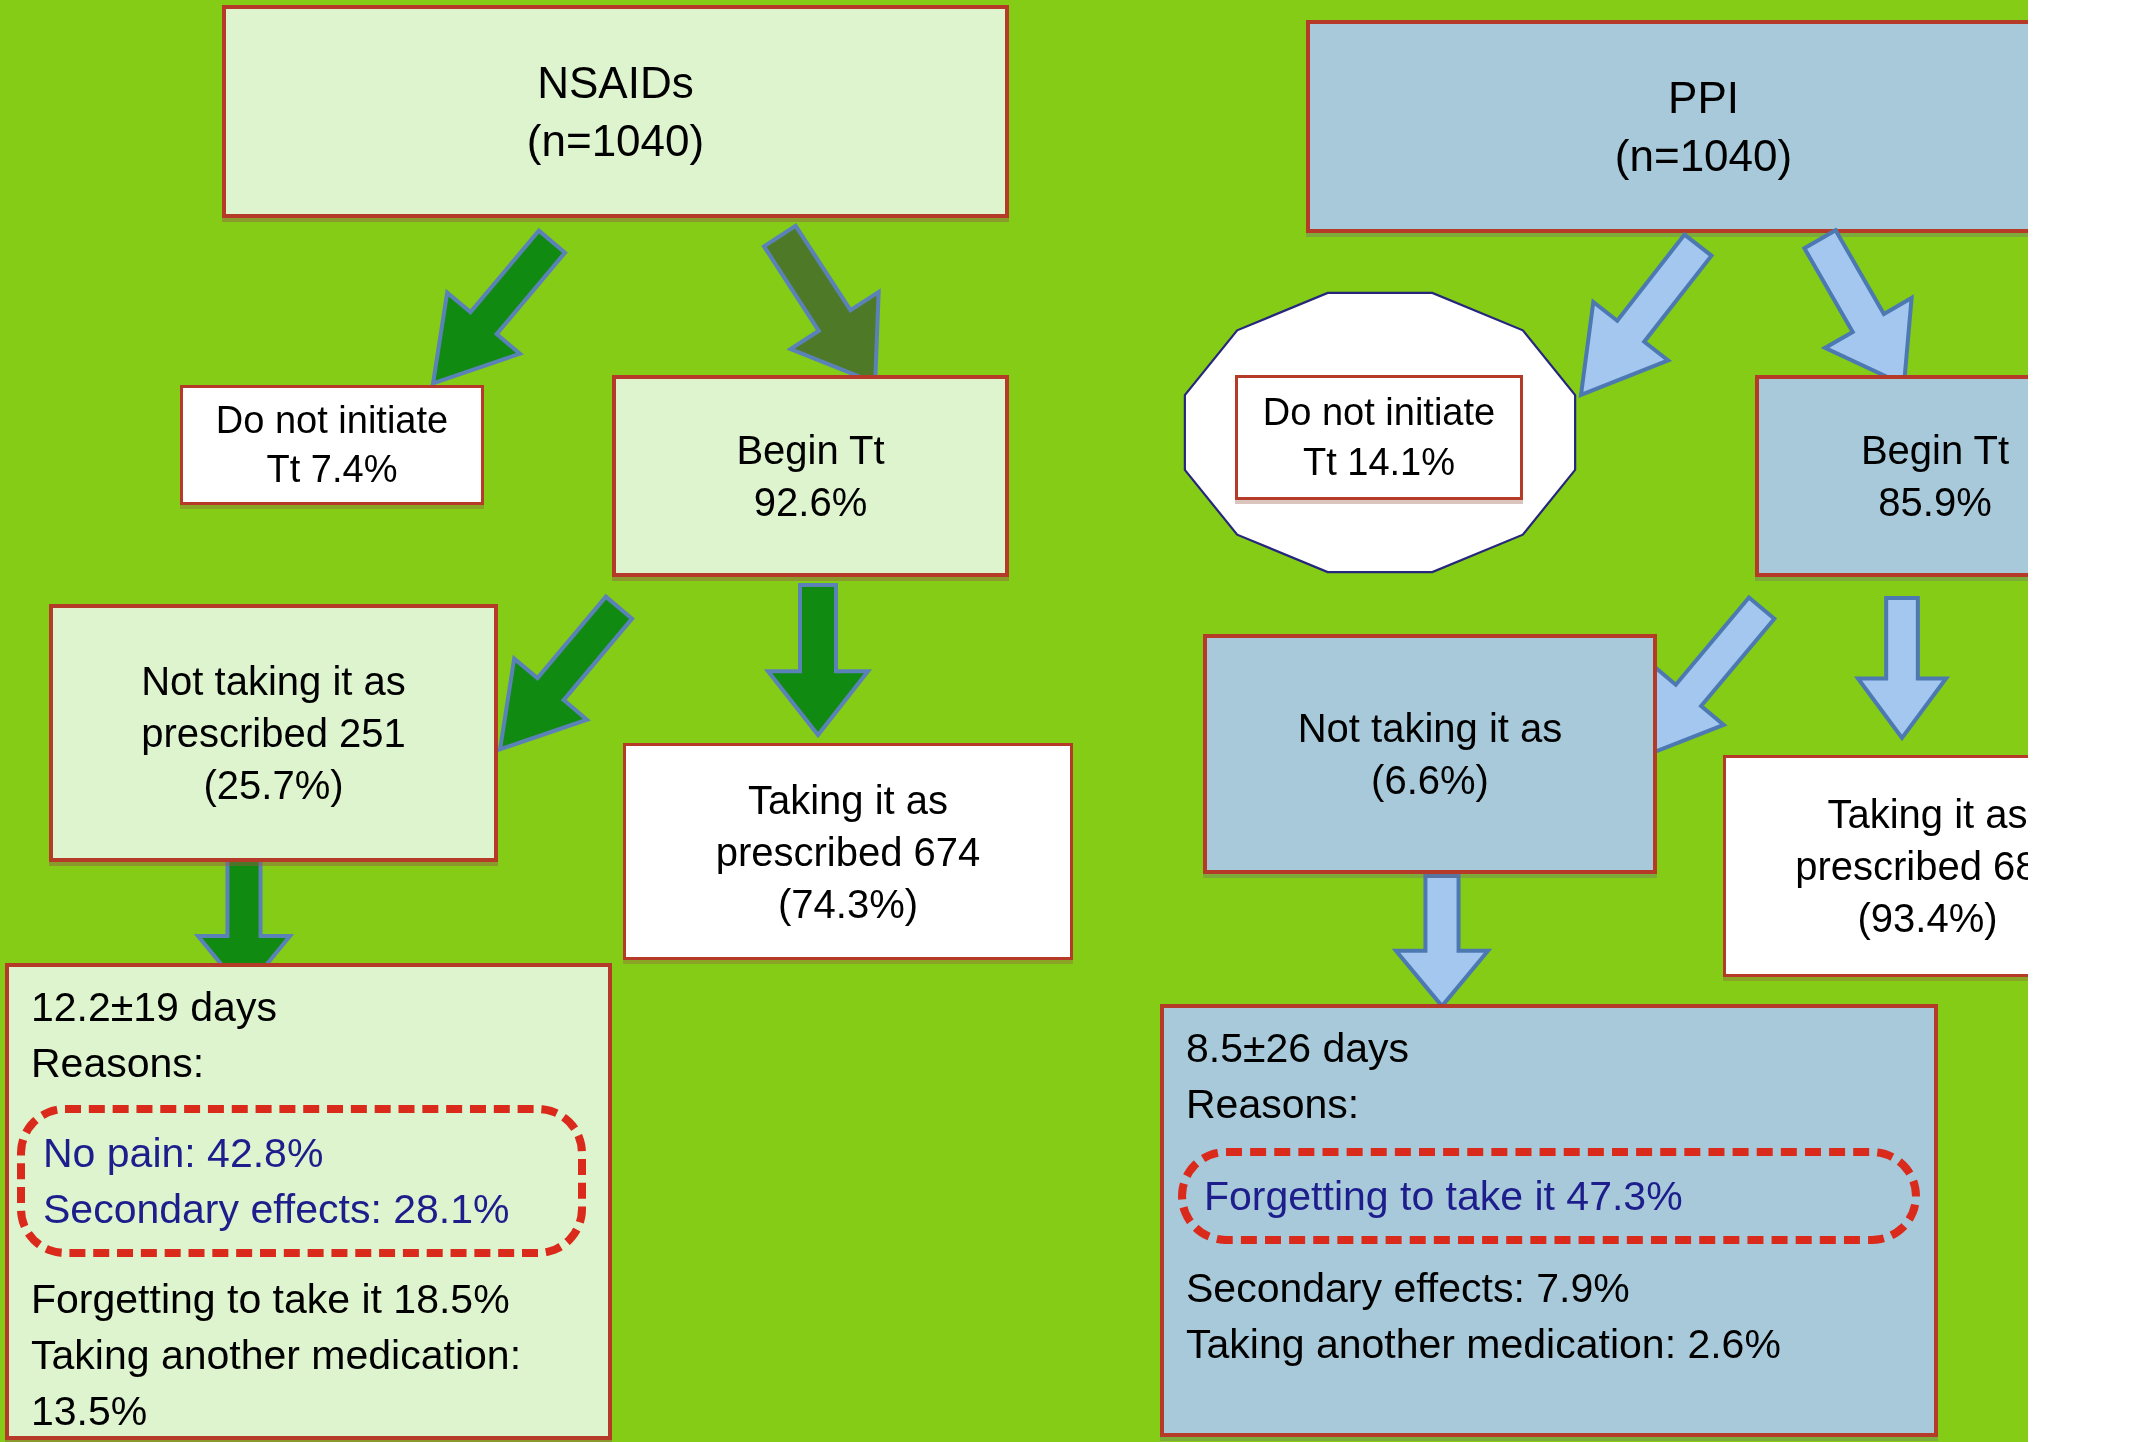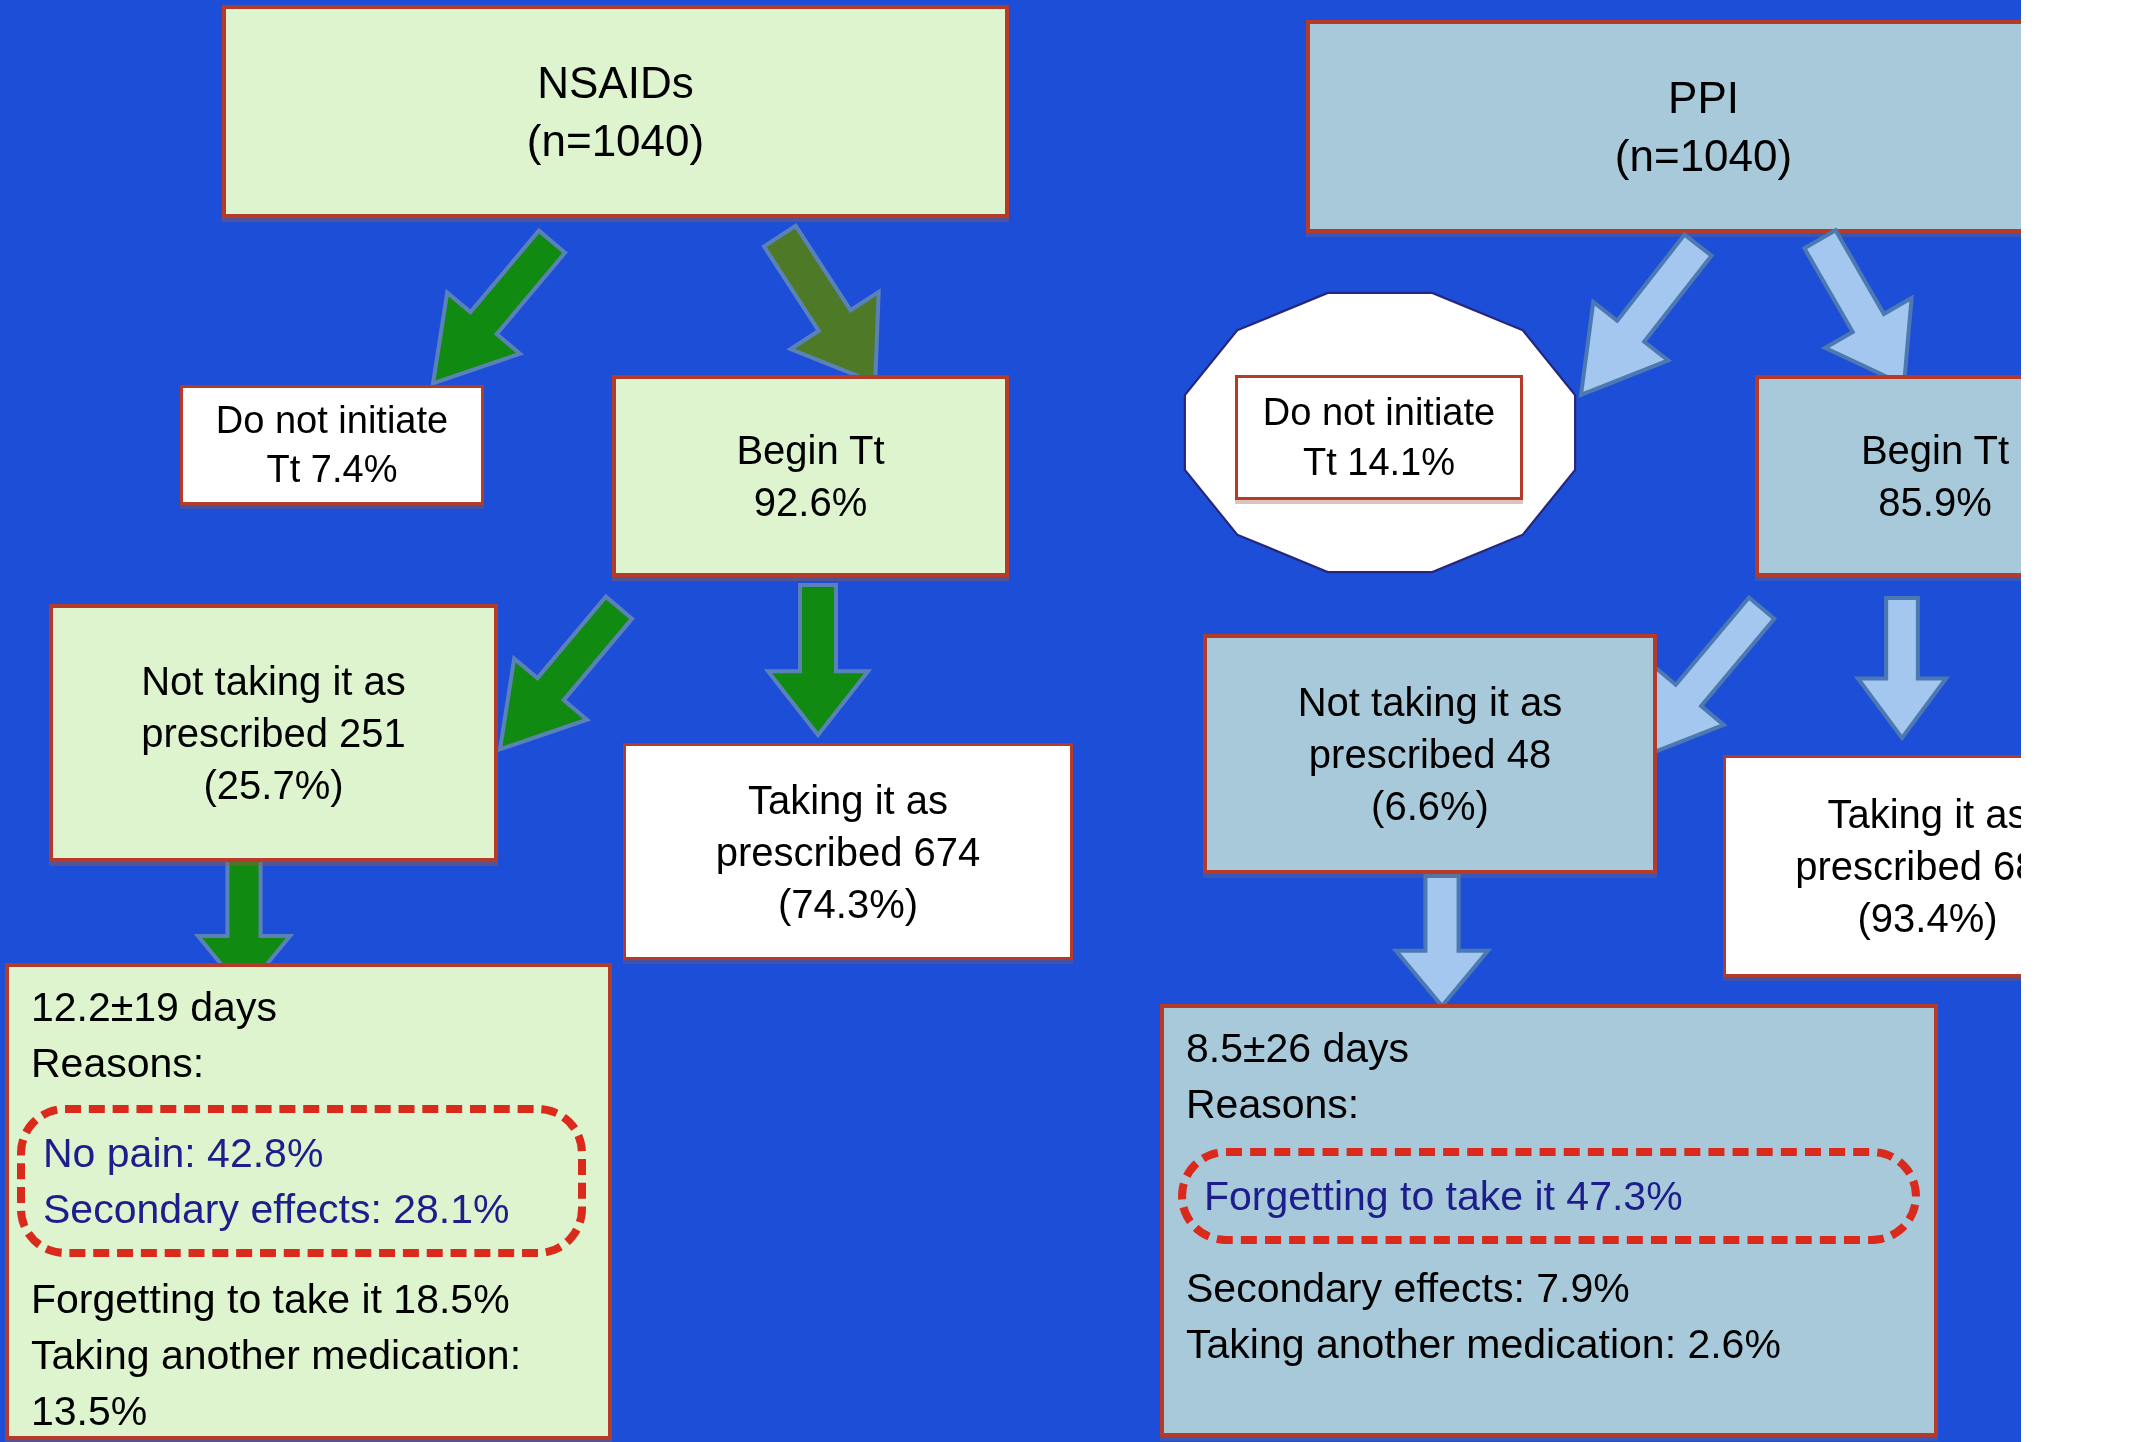--- a/index.html
+++ b/index.html
@@ -1,18 +1,18 @@
 <!DOCTYPE html>
 <html style="--green_fill: #ddf4cf; --blue_fill: #a7c9d9; --border_red: #b53a28; --dash_red: #da2a1b; --navy_text: #1d1d8c; --arrow_green: #118a11; --arrow_olive: #4e7a28; --arrow_green_stroke: #5b82b8; --arrow_blue: #a4c7f0; --arrow_blue_stroke: #4d79b3; --decagon_stroke: #26267d;"><head>
 <meta charset="utf-8">
 <style>
   html,body{margin:0;padding:0;background:#fff;}
   #stage{
-    position:relative;width:2021px;height:1442px;background:#1d4ed8;overflow:hidden;
-    font-family:"Liberation Sans", sans-serif;color:#000;
+    position:relative;width:2021px;height:1442px;background:#84cc16;overflow:hidden;
+    font-family:"Liberation Sans", sans-serif;color:#000;padding-left:7px;
   }
   .box{
     position:absolute;display:flex;flex-direction:column;align-items:center;justify-content:center;
     text-align:center;line-height:1.3;box-sizing:border-box;
   }
   .b-main{font-size:44px;}
   .b-mid{font-size:40px;}
   .green{background:var(--green_fill);border:4px solid var(--border_red);box-shadow:0 4px 0 rgba(150,90,70,.45);}
   .blue{background:var(--blue_fill);border:4px solid var(--border_red);box-shadow:0 4px 0 rgba(110,110,130,.35);}
   .white{background:#ffffff;border:3px solid var(--border_red);box-shadow:0 4px 0 rgba(150,90,70,.35);}
@@ -148,21 +148,20 @@
   </div>
 
   <div class="box white b-mid box-l-taking">
     <span>Taking it as</span>
     <span>prescribed 674</span>
     <span>(74.3%)</span>
   </div>
 
   <div class="box blue b-mid box-r-nottaking">
     <span>Not taking it as</span>
-    <span>prescribed 48</span>
     <span>(6.6%)</span>
   </div>
 
   <div class="box white b-mid box-r-taking">
     <span>Taking it as</span>
     <span>prescribed 680</span>
     <span>(93.4%)</span>
   </div>
 
   <div class="reasons green box-l-reasons">

